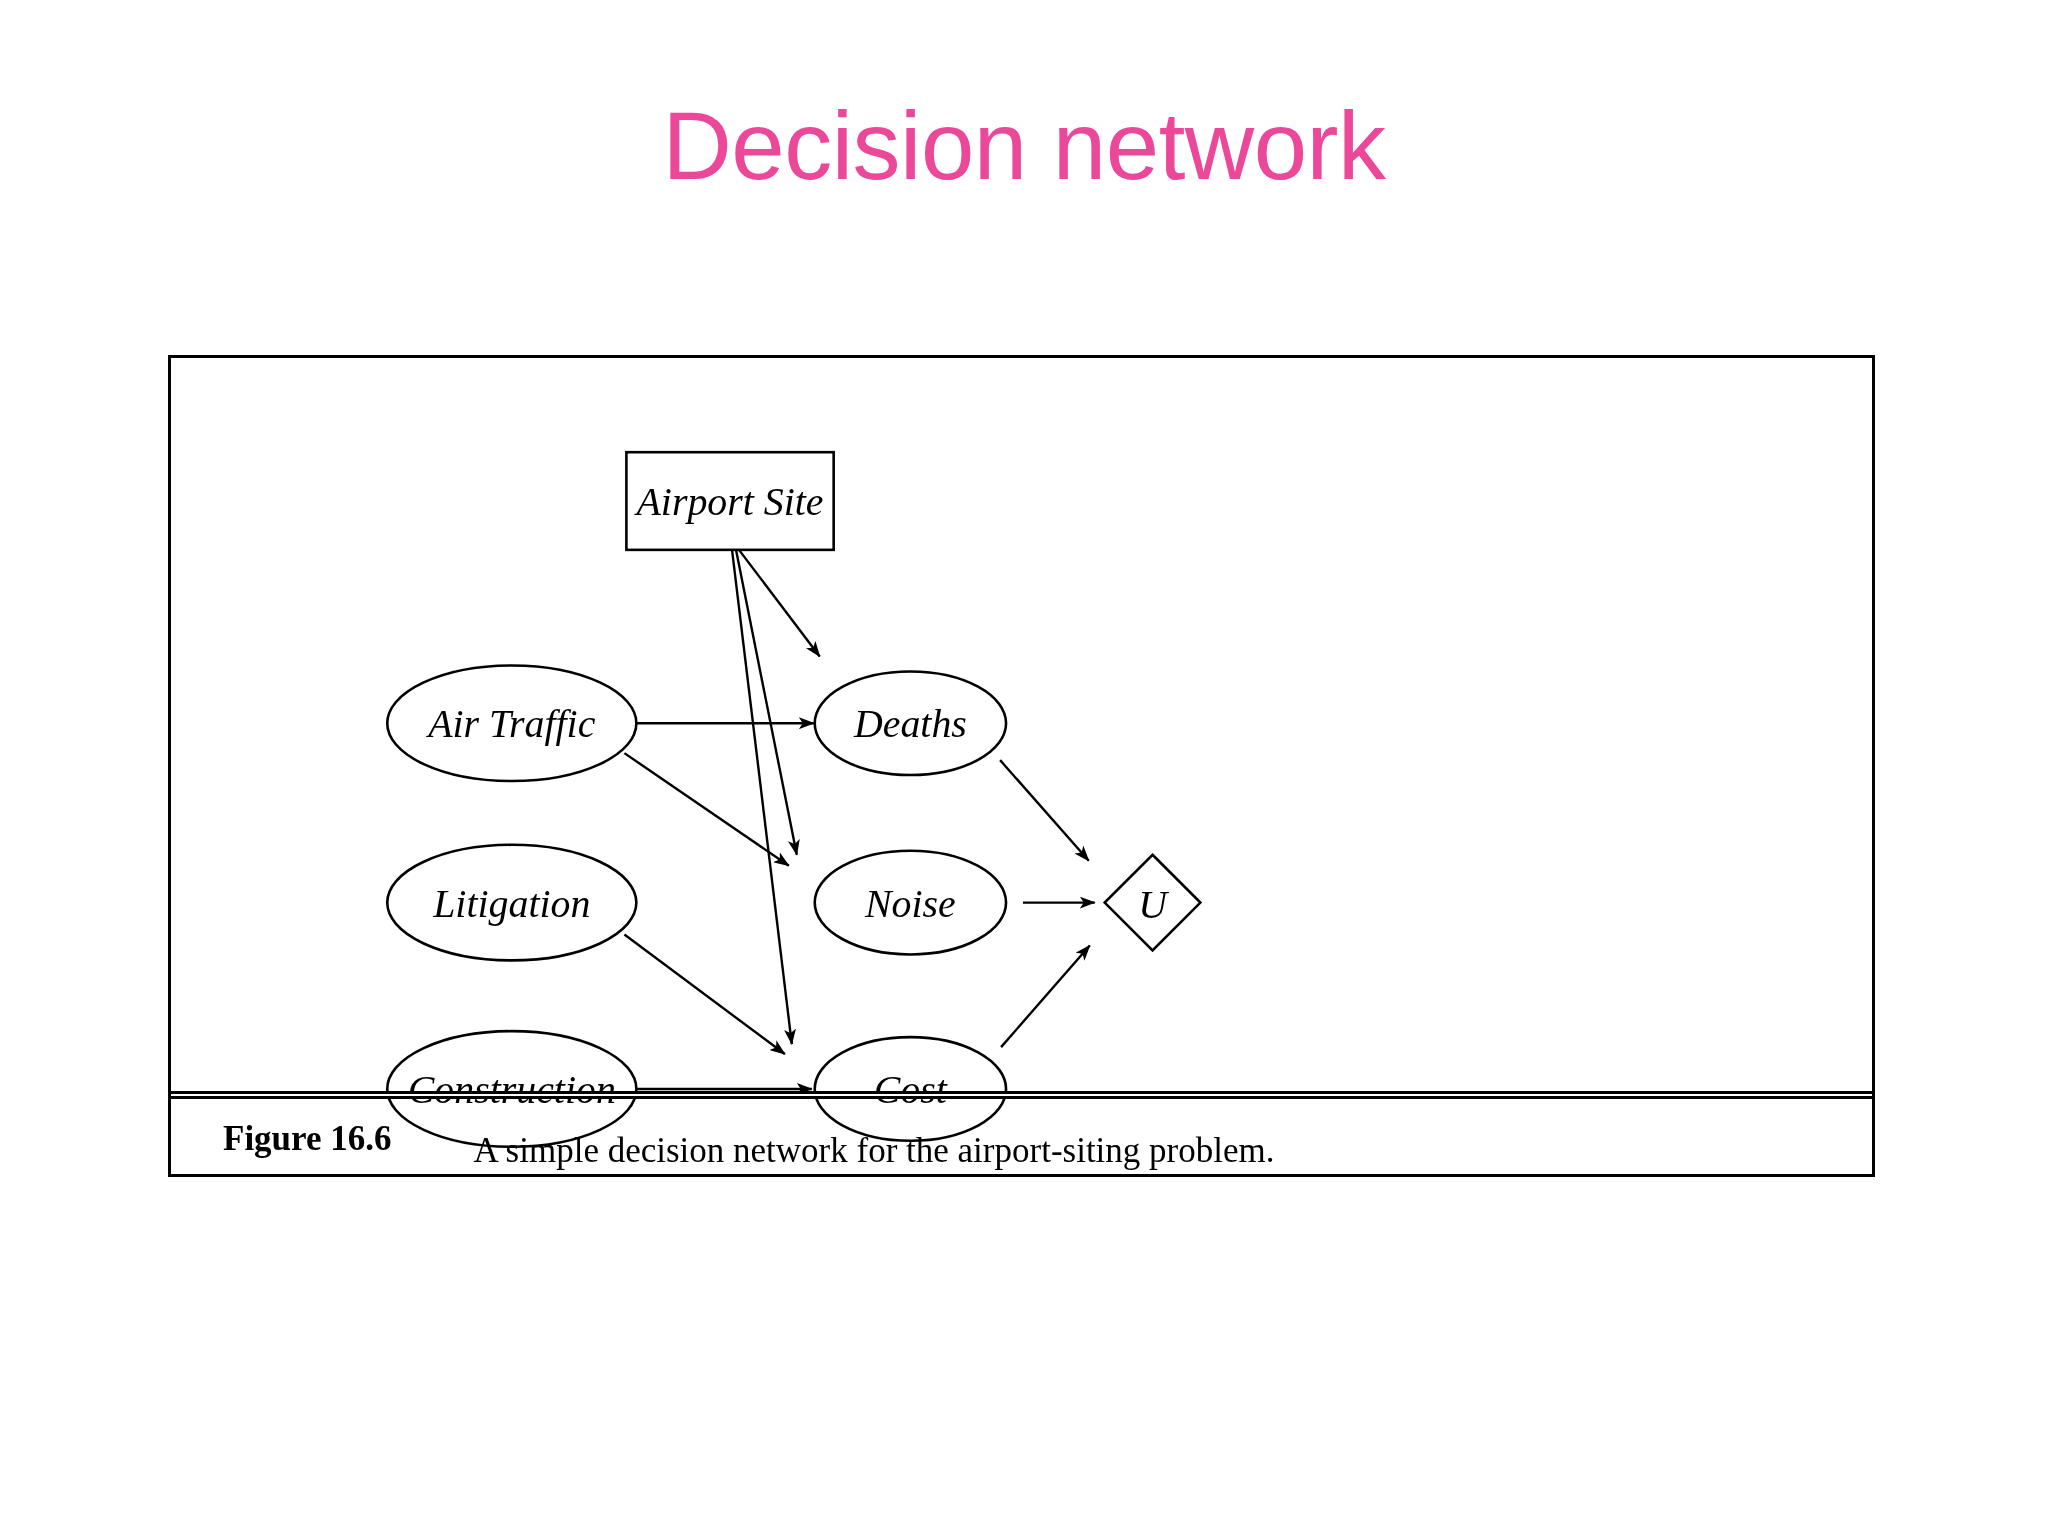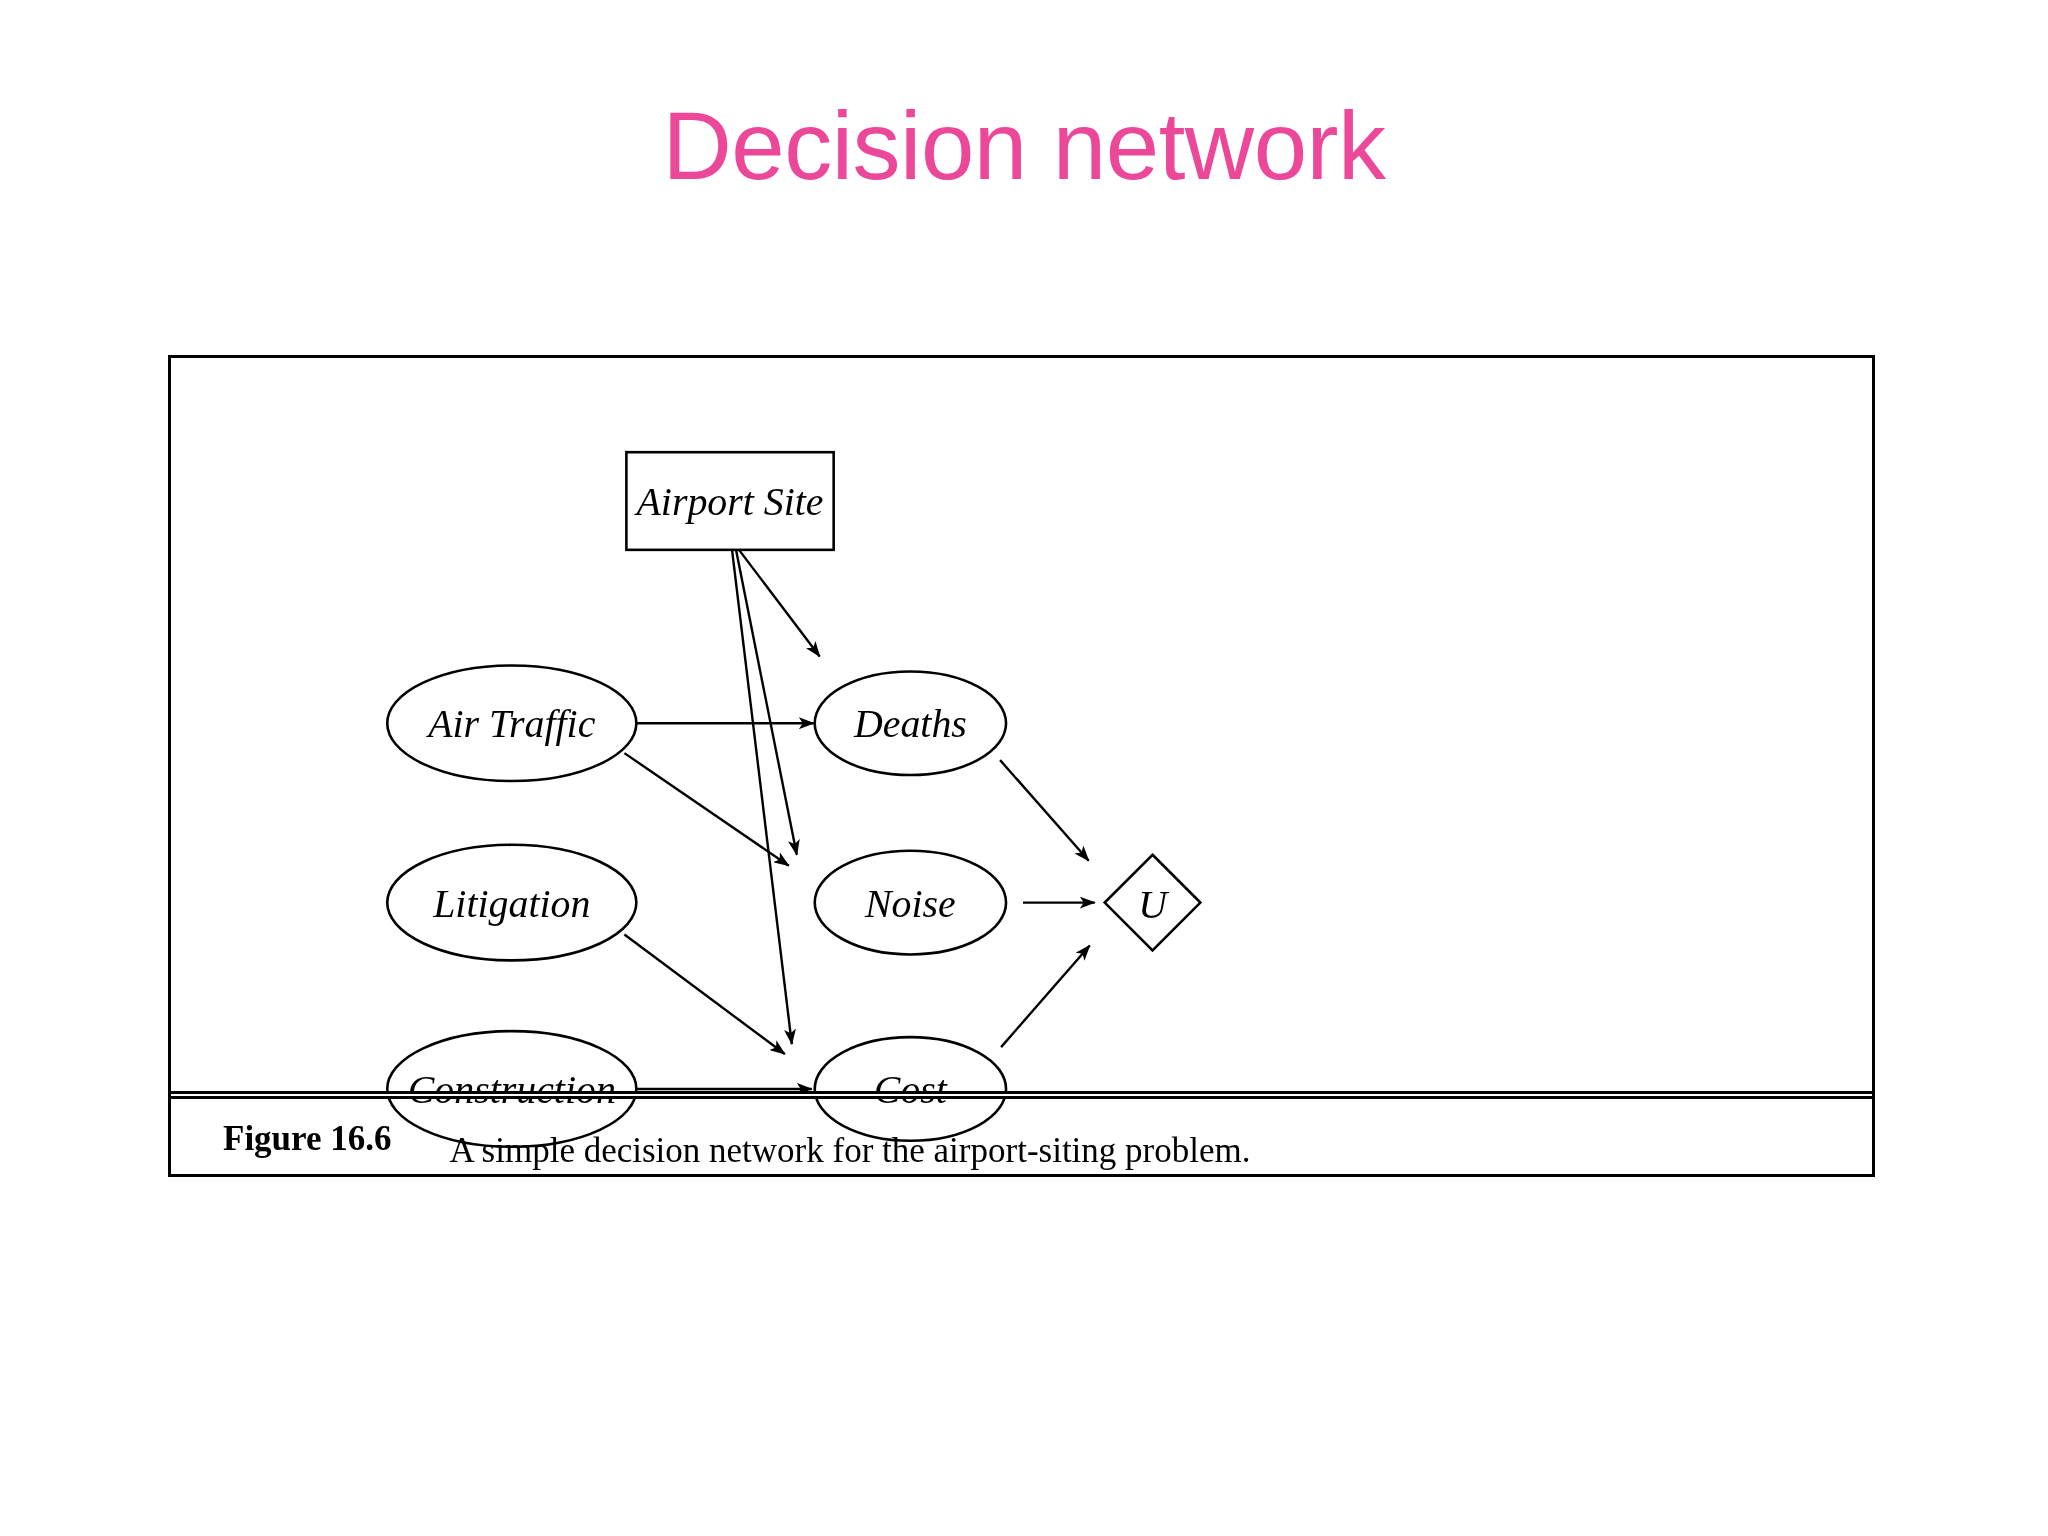--- a/index.html
+++ b/index.html
@@ -76,20 +76,21 @@
     left: 0;
     top: 745px;
     width: 100%;
     height: 71px;
     display: flex;
     align-items: center;
     font-family: "Liberation Serif", serif;
     font-size: 35px;
     color: #000000;
     white-space: nowrap;
+    gap: 24px;
   }
   #caption-label {
     font-weight: bold;
     margin-left: 52px;
   }
   #caption-text {
     font-weight: normal;
     margin-left: 58px;
     margin-top: 24px;
   }

